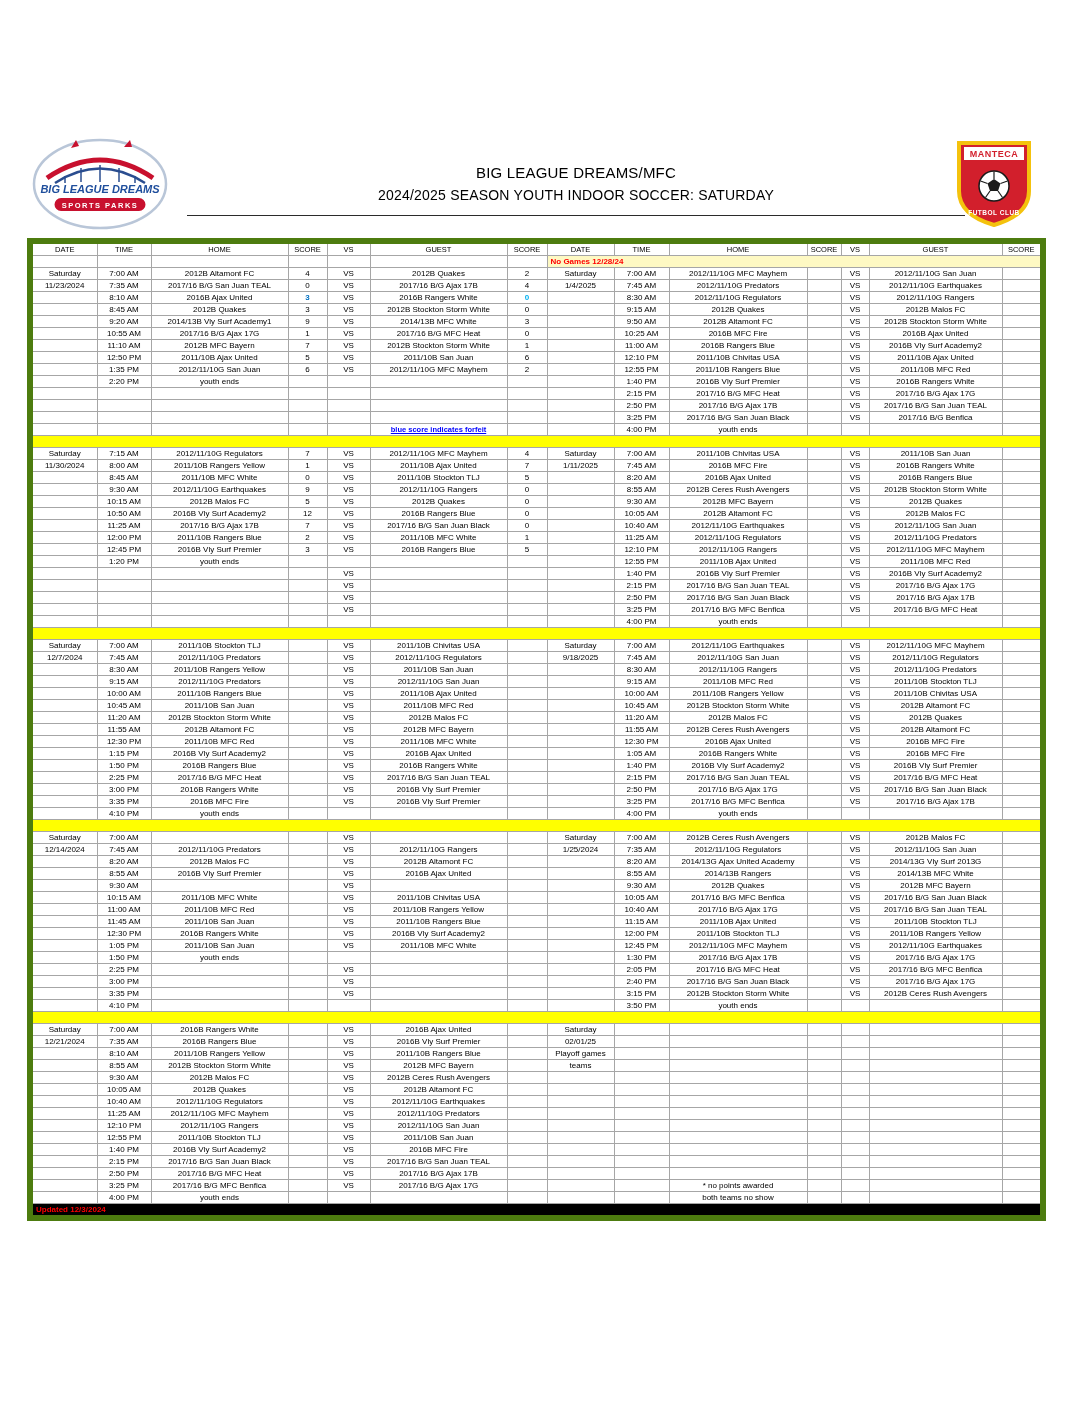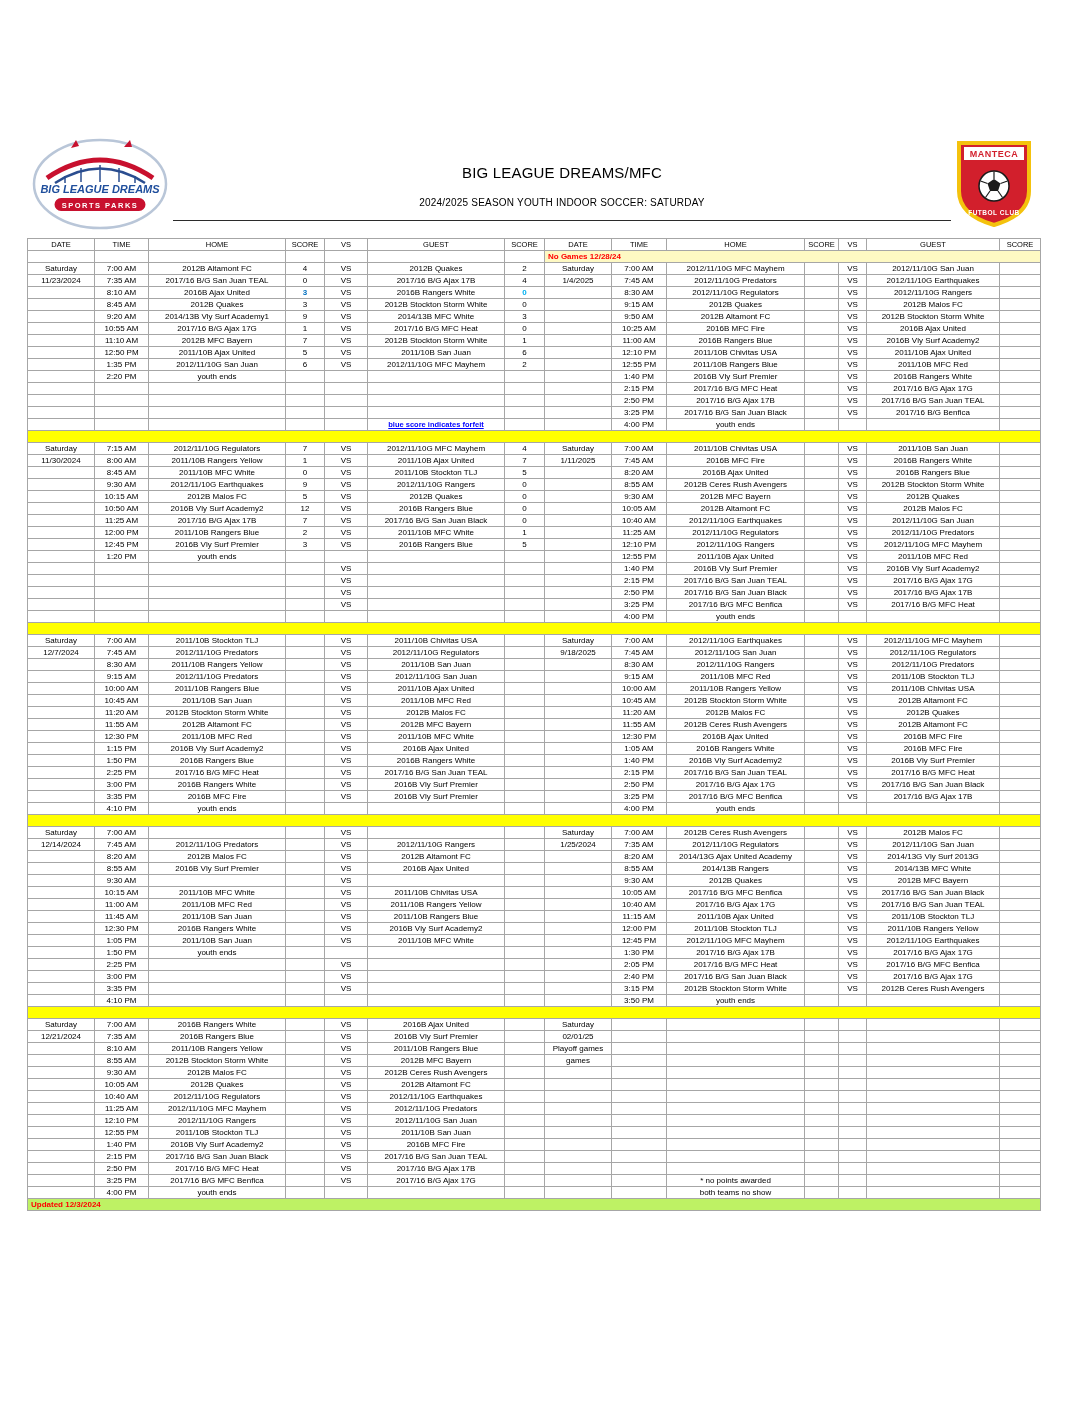--- a/index.html
+++ b/index.html
@@ -3,33 +3,33 @@
 <meta charset="utf-8">
 <style>
   html,body{margin:0;padding:0}
   body{
     width:1088px;height:1408px;background:#ffffff;color:#000;
     font-family:"Liberation Sans", sans-serif;position:relative;overflow:hidden;
   }
   .hdr-area{position:absolute;top:136px;left:27px;width:1035px;height:98px}
   .logo-bld{position:absolute;left:4px;top:2px}
   .logo-mfc{position:absolute;right:28px;top:2px}
-  .titles{position:absolute;left:146px;top:28px;width:778px;text-align:center;
+  .titles{position:absolute;left:160px;top:28px;width:778px;text-align:center;
           border-bottom:1.5px solid #2b2b2b;padding-bottom:12px}
   .title{font-size:15px;letter-spacing:.2px}
-  .subtitle{font-size:10px;margin-top:16px;letter-spacing:.2px}
+  .subtitle{font-size:14px;margin-top:6px;letter-spacing:.2px}
 
   .tbl-wrap{position:absolute;top:238px;left:27px;width:1015px}
-  table{border-collapse:collapse;table-layout:fixed;width:1013px;font-size:8px;border:1px solid #4d7c0f}
+  table{border-collapse:collapse;table-layout:fixed;width:1013px;font-size:8px;border:6px solid #4d7c0f}
   td,th{border:1px solid #a6a6a6;height:11px;line-height:11px;padding:0 1px;
         text-align:center;overflow:hidden;white-space:nowrap;font-weight:normal}
   th{font-size:7.5px;background:#fff}
   td.sep{background:#ffff00}
   td.ng{background:#fef9c3;color:#ff0000;font-weight:bold;text-align:left;padding-left:3px}
-  td.upd{background:#bef264;color:#ff0000;font-weight:bold;text-align:left;padding-left:3px}
+  td.upd{background:#000000;color:#ff0000;font-weight:bold;text-align:left;padding-left:3px}
   td.blue{color:#0070c0;font-weight:bold}
   td.cyan{color:#00b0f0;font-weight:bold}
   td.forfeit{color:#0000ff;font-weight:bold;text-decoration:underline;font-size:7.5px}
   td.bold{font-weight:normal}
 </style>
 </head>
 <body>
 
 <div class="hdr-area">
 
@@ -1119,21 +1119,21 @@
           <td></td>
         </tr>
         <tr>
           <td></td>
           <td>8:55 AM</td>
           <td>2012B Stockton Storm White</td>
           <td></td>
           <td>VS</td>
           <td>2012B MFC Bayern</td>
           <td></td>
-          <td class="bold">games</td>
+          <td class="bold">teams</td>
           <td></td>
           <td></td>
           <td></td>
           <td></td>
           <td></td>
           <td></td>
         </tr>
         <tr>
           <td></td>
           <td>9:30 AM</td>

